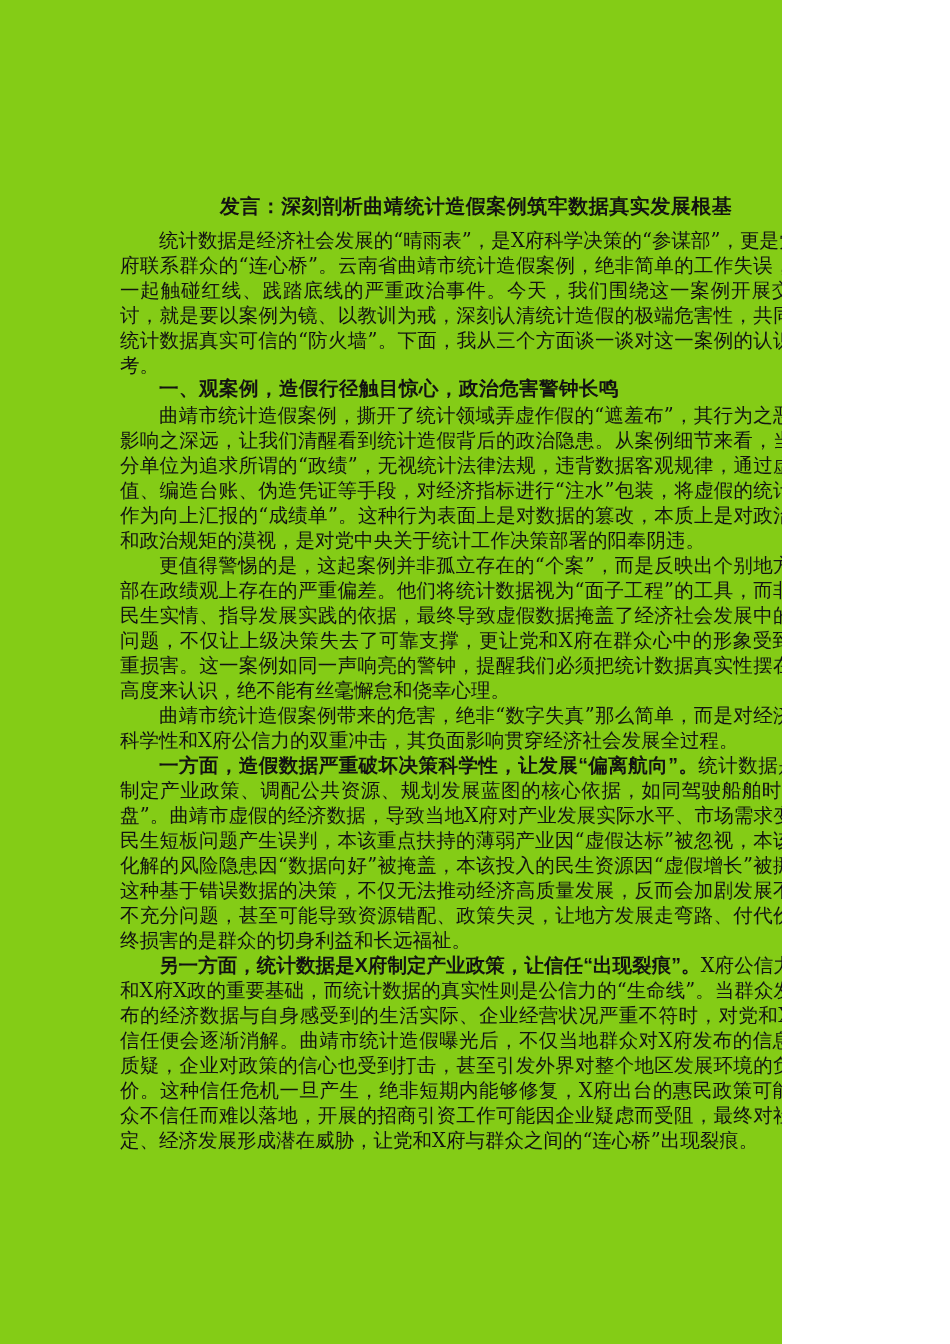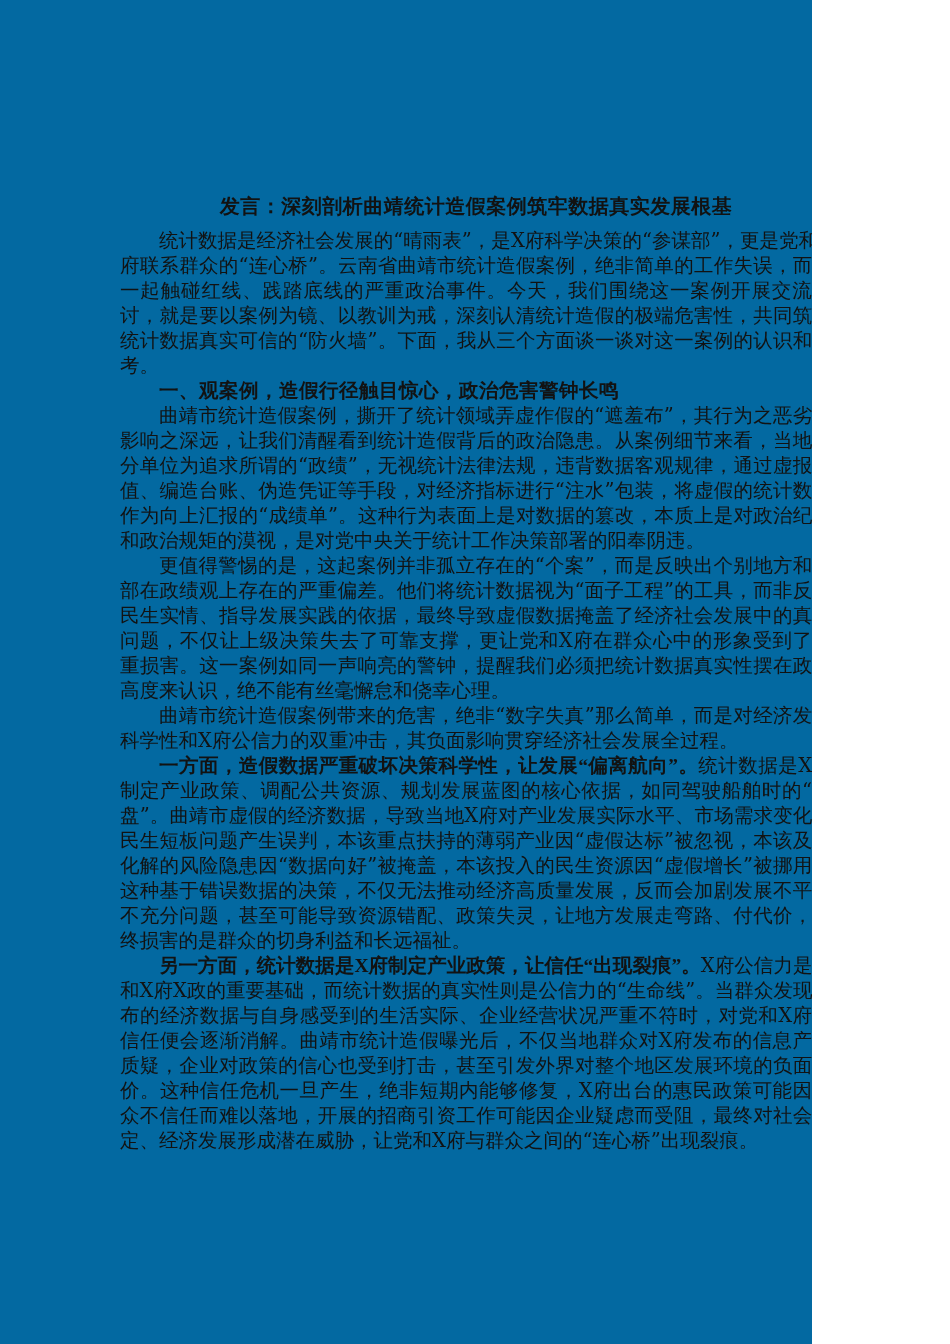--- a/index.html
+++ b/index.html
@@ -4,25 +4,24 @@
 <style>
   html, body {
     margin: 0;
     padding: 0;
     background: #ffffff;
   }
   .page {
     position: relative;
     width: 782px;
     height: 1344px;
-    background: #0369a1;
+    background: #84cc16;
     overflow: hidden;
     color: #121212;
     font-family: "DejaVu Serif", "Liberation Serif", serif;
-    padding-left: 30px;
   }
   .content {
     position: absolute;
     left: 120px;
     top: 194px;
     width: 712px;
   }
   .doc-title {
     font-family: "DejaVu Sans", "Liberation Sans", sans-serif;
     font-weight: bold;
@@ -39,26 +38,26 @@
     text-align: justify;
     text-justify: inter-ideograph;
     text-indent: 2em;
   }
   p.heading-para {
     margin: 0;
     font-size: 19.5px;
     line-height: 25.1px;
     text-indent: 2em;
     font-weight: bold;
-    font-family: Liberation Sans, sans-serif;
+    font-family: Liberation Mono, monospace;
     letter-spacing: 0.5px;
   }
   p.body-para b.lead {
     font-weight: bold;
-    font-family: Liberation Serif, serif;
+    font-family: Liberation Sans, sans-serif;
   }
 </style>
 </head>
 <body>
 
 <div class="page">
   <div class="content">
     <h1 class="doc-title">发言：深刻剖析曲靖统计造假案例筑牢数据真实发展根基</h1>
     <div id="paragraphs">
         <p class="body-para">统计数据是经济社会发展的“晴雨表”，是X府科学决策的“参谋部”，更是党和X府联系群众的“连心桥”。云南省曲靖市统计造假案例，绝非简单的工作失误，而是一起触碰红线、践踏底线的严重政治事件。今天，我们围绕这一案例开展交流研讨，就是要以案例为镜、以教训为戒，深刻认清统计造假的极端危害性，共同筑牢统计数据真实可信的“防火墙”。下面，我从三个方面谈一谈对这一案例的认识和思考。</p>

